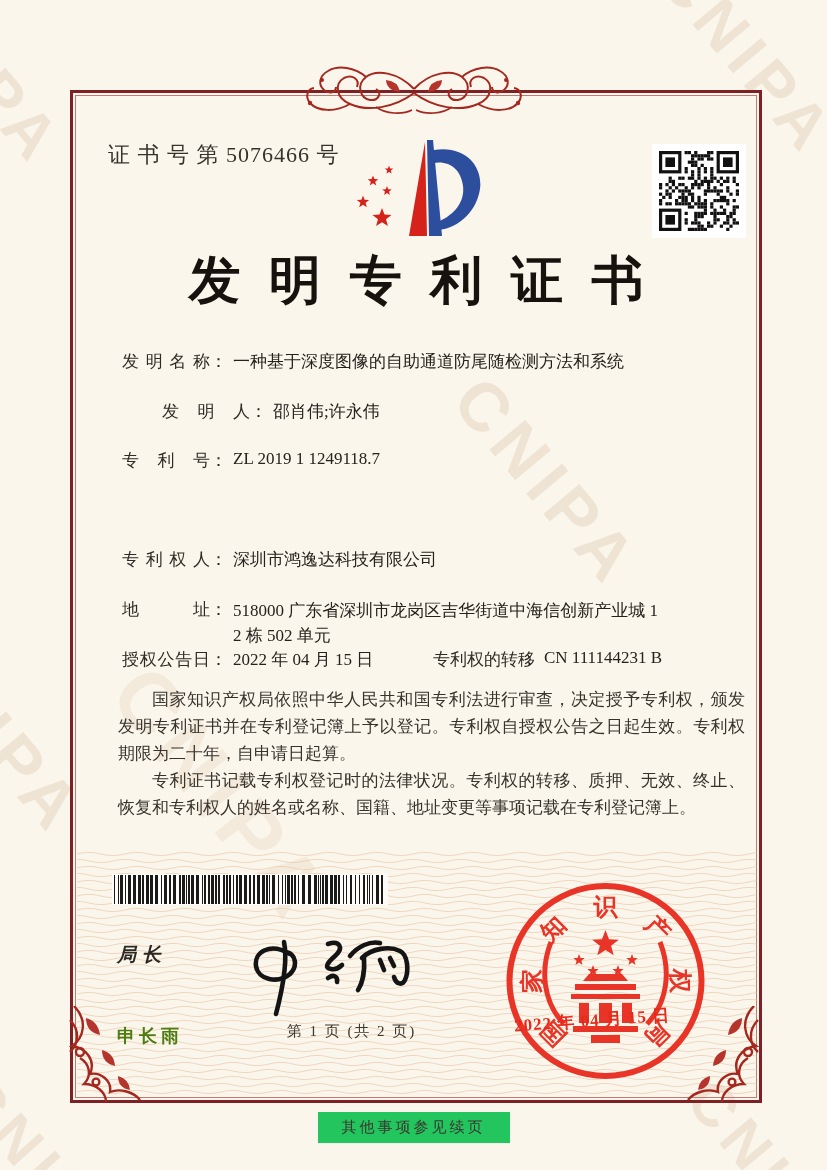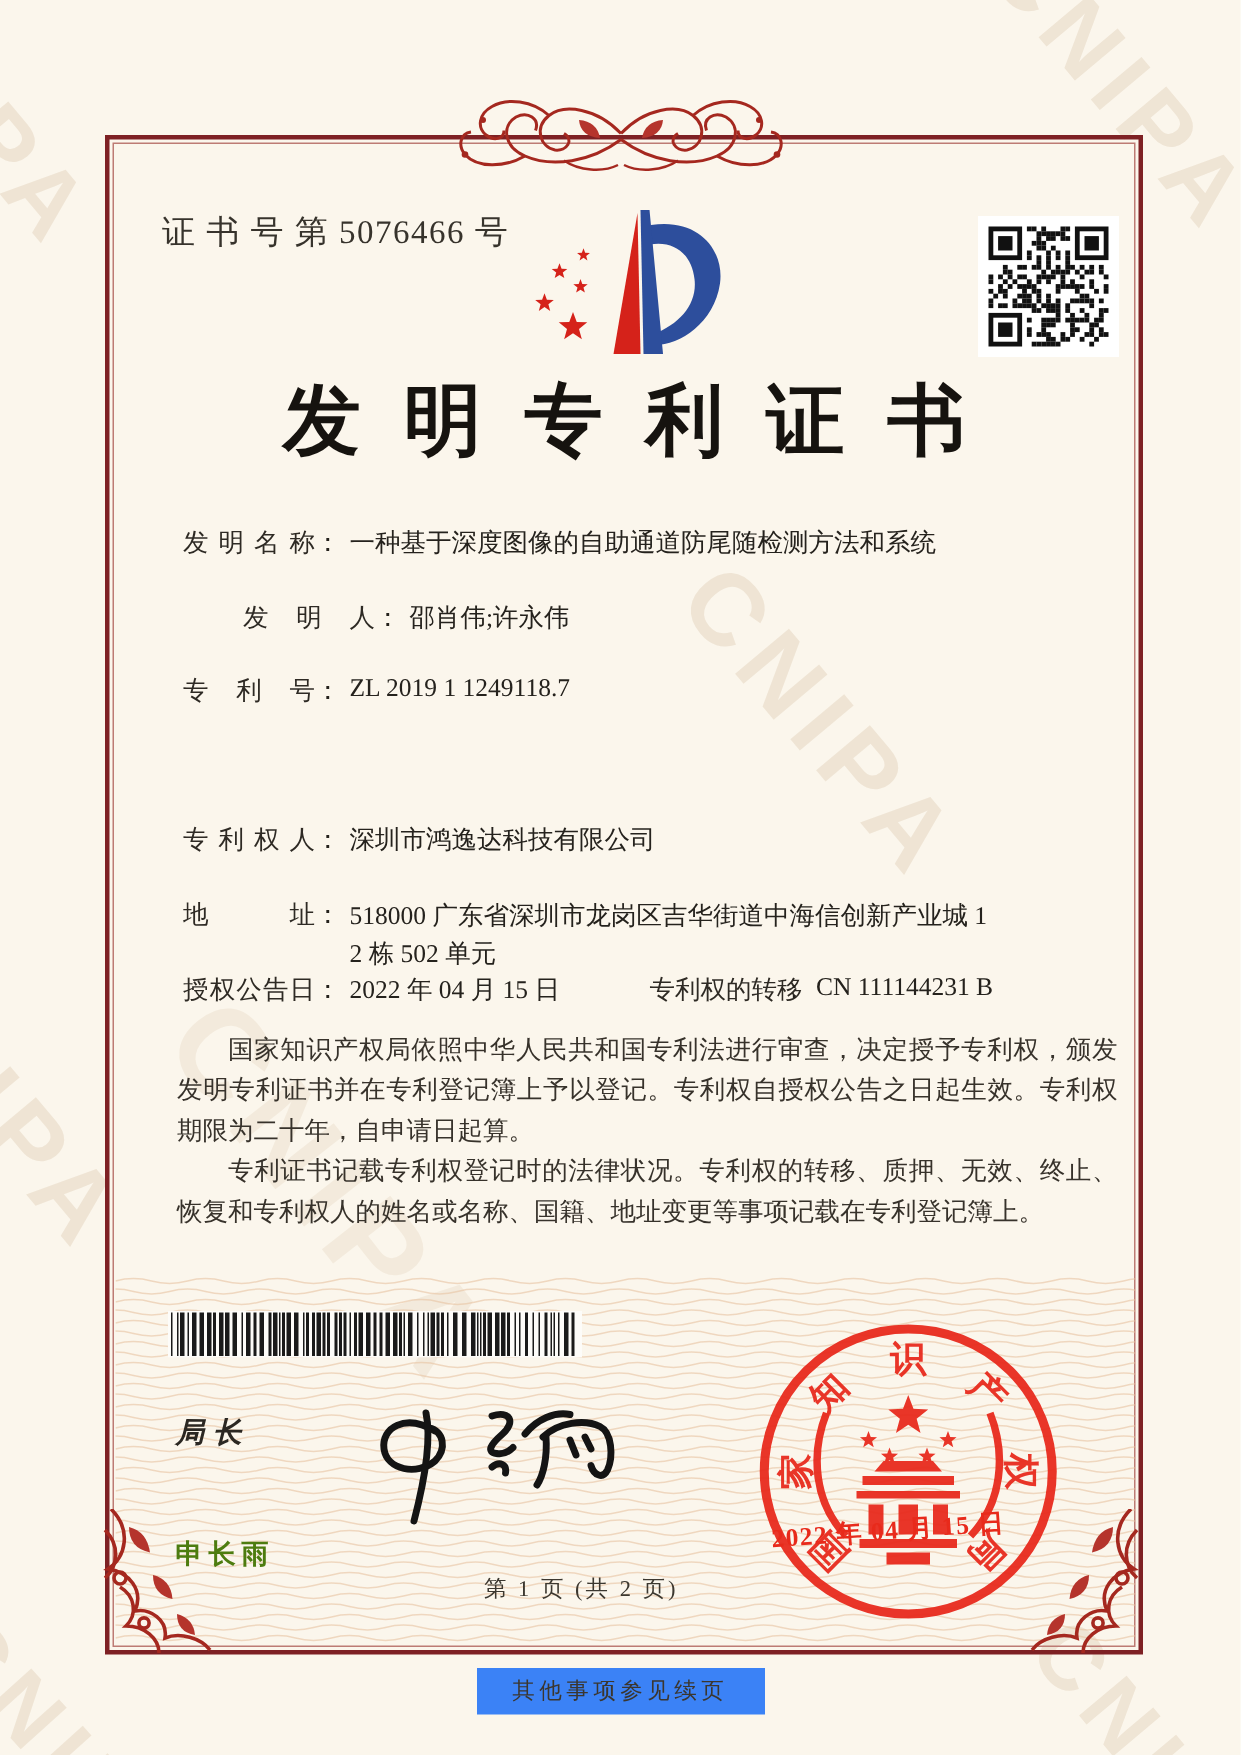--- a/index.html
+++ b/index.html
@@ -32,23 +32,23 @@
   .paras p{margin:0;text-indent:2em;}
   .barcode{position:absolute;left:112px;top:874px;}
   .officer-title{position:absolute;left:117px;top:942px;font-size:19px;font-weight:600;
                  letter-spacing:6px;color:#2b2722;font-family:"Liberation Sans","DejaVu Sans",sans-serif;font-style:italic;}
   .officer-name{position:absolute;left:117px;top:1024px;font-size:18px;font-weight:600;
                 letter-spacing:4px;color:#4d7c0f;font-family:"Liberation Sans","DejaVu Sans",sans-serif;}
   .signature{position:absolute;left:228px;top:916px;}
   .seal{position:absolute;left:503px;top:880px;opacity:.94;}
   .seal-date{position:absolute;left:514px;top:1008px;width:185px;font-size:17px;font-weight:bold;
              color:#e82a1b;letter-spacing:1px;transform:rotate(-4deg);white-space:nowrap;}
-  .pageinfo{position:absolute;left:70px;top:1050px;width:563px;text-align:center;font-size:15px;
-            letter-spacing:2px;color:#3c3830;padding-left:36px;}
-  .footer-note{position:absolute;left:50%;transform:translateX(-50%);top:1112px;background:#3b82f6;
+  .pageinfo{position:absolute;left:70px;top:1022px;width:563px;text-align:center;font-size:15px;
+            letter-spacing:2px;color:#3c3830;}
+  .footer-note{position:absolute;left:50%;transform:translateX(-50%);top:1112px;background:#22c55e;
                padding:6px 24px;font-size:15px;letter-spacing:3px;color:#3b362e;}
   .ornament{position:absolute;}
 </style>
 </head>
 <body>
 
 <div class="page">
 
   <div class="wm" style="left:-72px;top:-48px;font-size:64px;transform:rotate(50deg);">CNIPA</div>
   <div class="wm" style="left:700px;top:-58px;font-size:64px;transform:rotate(50deg);">CNIPA</div>

